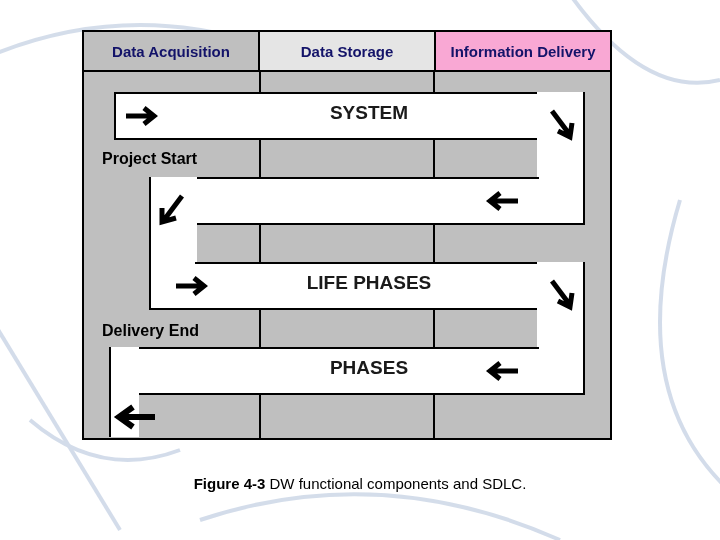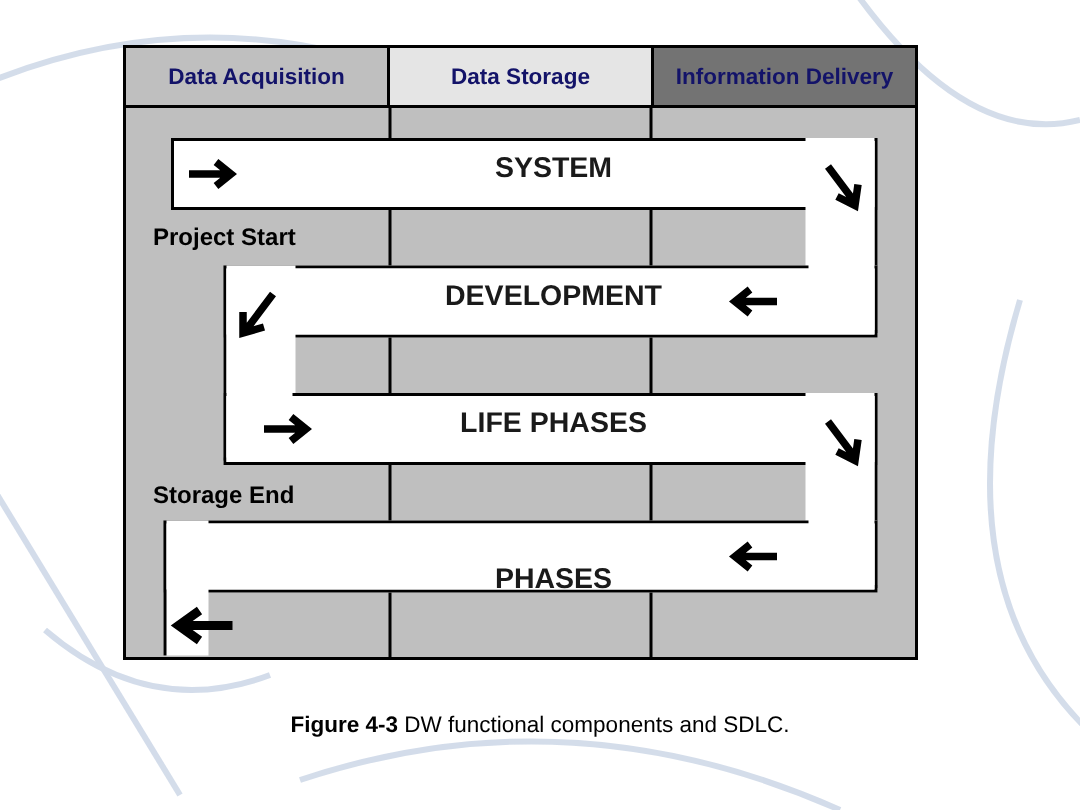--- a/index.html
+++ b/index.html
@@ -34,21 +34,21 @@
       flex: 1;
       display: flex;
       align-items: center;
       justify-content: center;
       font-weight: bold;
       font-size: 15px;
       color: #131369;
     }
     .header-cell.left { background: #bfbfbf; border-right: 2px solid #000; }
     .header-cell.mid { background: #e5e5e5; border-right: 2px solid #000; }
-    .header-cell.right { background: #737373; }
+    .header-cell.right { background: #f9a8d4; }
     .diagram-body {
       position: relative;
       height: 370px;
       border: 2px solid #000;
       background: #bfbfbf;
     }
     .col-mid-white {
       position: absolute;
       left: 33.33%;
       width: 33.33%;
@@ -136,26 +136,25 @@
 
     <div style="position:absolute;left:32px;top:22px;right:27px;height:44px;background:#fff;z-index:5;"></div>
     <div style="position:absolute;right:27px;top:22px;width:44px;height:126px;background:#fff;z-index:5;"></div>
     <div style="position:absolute;left:67px;top:107px;right:27px;height:44px;background:#fff;z-index:5;"></div>
     <div style="position:absolute;left:67px;top:107px;width:44px;height:126px;background:#fff;z-index:5;"></div>
     <div style="position:absolute;left:67px;top:192px;right:27px;height:44px;background:#fff;z-index:5;"></div>
     <div style="position:absolute;right:27px;top:192px;width:44px;height:126px;background:#fff;z-index:5;"></div>
     <div style="position:absolute;left:27px;top:277px;right:27px;height:44px;background:#fff;z-index:5;"></div>
 
     <div class="phase-label" style="top:30px;">SYSTEM</div>
-    <div class="phase-label" style="top:115px;">DEVELOPMENT</div>
     <div class="phase-label" style="top:200px;">LIFE PHASES</div>
-    <div class="phase-label" style="top:285px;margin-top:19px;">PHASES</div>
+    <div class="phase-label" style="top:285px;">PHASES</div>
 
     <div class="project-label" style="left:18px;top:78px;">Project Start</div>
-    <div class="project-label" style="left:18px;top:250px;">Storage End</div>
+    <div class="project-label" style="left:18px;top:250px;">Delivery End</div>
 
     <svg class="arrow" style="left:40px;top:30px;" width="40" height="28">
         <path d="M2 14 L28 14 M20 6 L30 14 L20 22" stroke="#000" stroke-width="5" fill="none"></path>
       </svg>
     <svg class="arrow" style="right:32px;top:35px;" width="32" height="40">
         <path d="M6 4 L24 28 M12 24 L24 30 L26 16" stroke="#000" stroke-width="5" fill="none"></path>
       </svg>
     <svg class="arrow" style="right:90px;top:115px;" width="40" height="28">
         <path d="M38 14 L12 14 M20 6 L10 14 L20 22" stroke="#000" stroke-width="5" fill="none"></path>
       </svg>

